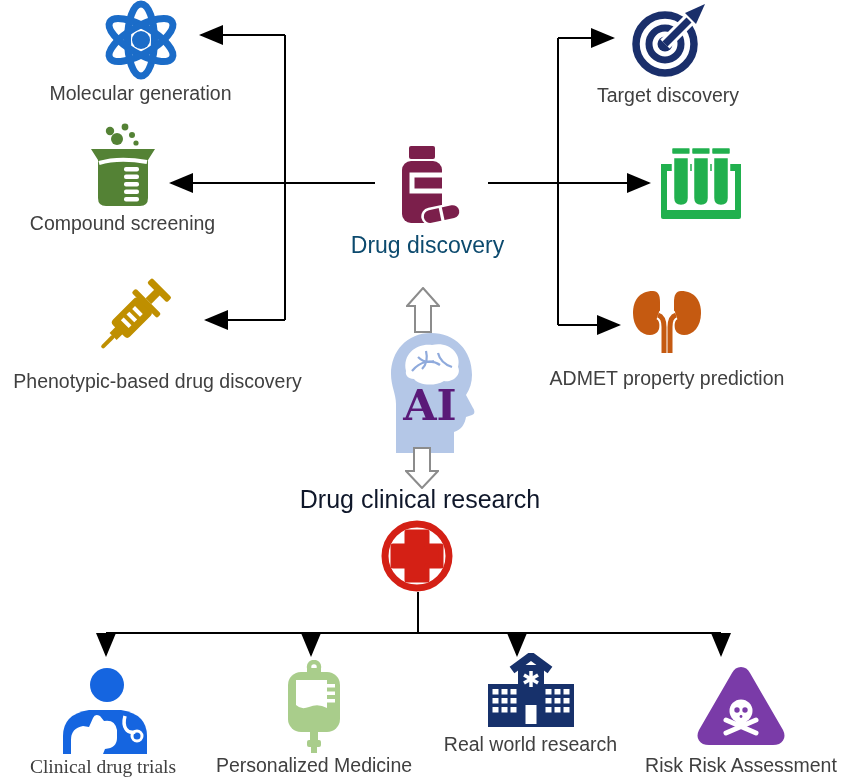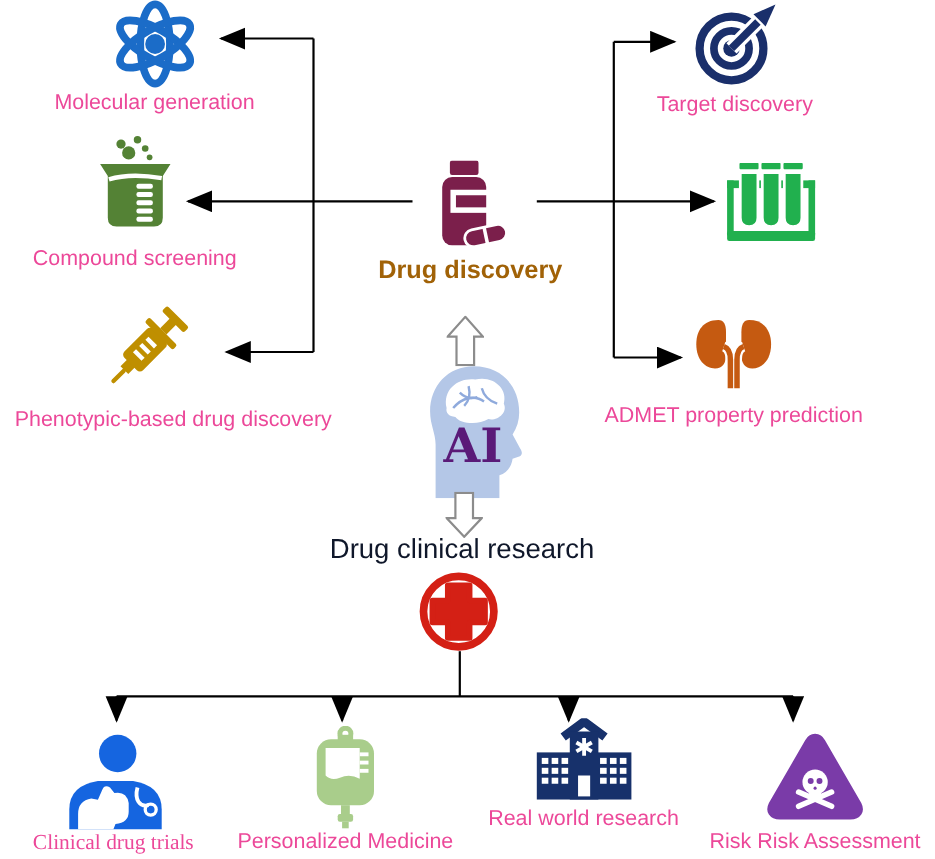--- a/index.html
+++ b/index.html
@@ -3,21 +3,21 @@
 <meta charset="utf-8">
 <style>
   html,body{margin:0;padding:0;background:#fff;}
   .canvas{
     position:relative;width:850px;height:781px;background:#ffffff;overflow:hidden;
     font-family:"Liberation Sans", sans-serif;
   }
   .connectors{position:absolute;left:0;top:0;z-index:0;}
   .node{position:absolute;display:flex;flex-direction:column;align-items:center;z-index:1;}
   .node .label{
-    font-size:19.5px;line-height:1.15;color:#ec4899;text-align:center;white-space:nowrap;
+    font-size:19.5px;line-height:1.15;color:#404040;text-align:center;white-space:nowrap;
   }
   .hublabel{
     position:absolute;z-index:1;text-align:center;font-weight:normal;font-size:25px;color:#0f172a;
     white-space:nowrap;
   }
   .iconbox{display:block;}
 </style>
 </head>
 <body>
 
@@ -52,21 +52,21 @@
       <g stroke="#1B6CC8" stroke-width="7" fill="none">
         <ellipse cx="44" cy="40" rx="36" ry="13.5" transform="rotate(90 44 40)"></ellipse>
         <ellipse cx="44" cy="40" rx="36" ry="13.5" transform="rotate(30 44 40)"></ellipse>
         <ellipse cx="44" cy="40" rx="36" ry="13.5" transform="rotate(150 44 40)"></ellipse>
       </g>
       <circle cx="44" cy="40" r="9" fill="#1B6CC8"></circle>
     </svg>
     <div class="label" style="margin-top:2px;">Molecular generation</div>
   </div>
 
-  <div class="node" style="left:10px;top:122px;width:225px;gap:12px;">
+  <div class="node" style="left:10px;top:122px;width:225px;">
     <svg class="iconbox" width="72" height="86" viewBox="0 0 72 86">
       <g fill="#548235">
         <circle cx="23" cy="9" r="4.2"></circle>
           <circle cx="38" cy="5" r="3.4"></circle>
         <circle cx="30" cy="17" r="6"></circle>
           <circle cx="45" cy="13" r="3"></circle>
           <circle cx="49" cy="21" r="2.6"></circle>
         <path d="M4,27 L68,27 L61,38 L61,76 Q61,84 53,84 L19,84 Q11,84 11,76 L11,38 Z"></path>
       </g>
       <path d="M12,41 Q32,35 60,40" stroke="#fff" stroke-width="4" fill="none"></path>
@@ -108,21 +108,21 @@
         <rect x="15" y="0" width="26" height="13" rx="2"></rect>
         <rect x="8" y="15" width="40" height="62" rx="9"></rect>
       </g>
       <rect x="18" y="29" width="34" height="16" fill="none" stroke="#fff" stroke-width="5"></rect>
       <g transform="rotate(-12 48 68)">
         <rect x="27" y="59" width="41" height="18" rx="9" fill="#fff"></rect>
         <rect x="29.5" y="61.5" width="36" height="13" rx="6.5" fill="#7B1F4B"></rect>
         <rect x="46" y="60.5" width="3.2" height="15" fill="#fff"></rect>
       </g>
     </svg>
-    <div class="label" style="margin-top:2px;font-weight:bold;font-size:23px;color:#a16207;">Drug discovery</div>
+    <div class="label" style="margin-top:2px;font-weight:normal;font-size:23px;color:#0c4a6e;">Drug discovery</div>
   </div>
 
   <svg style="position:absolute;left:406px;top:287px;z-index:1;" width="34" height="46" viewBox="0 0 34 46">
     <polygon points="17,1 33,19 25,19 25,45 9,45 9,19 1,19" fill="#fff" stroke="#8c8c8c" stroke-width="2" stroke-linejoin="miter"></polygon>
   </svg>
 
   <svg style="position:absolute;left:382px;top:331px;z-index:1;" width="96" height="122" viewBox="0 0 96 122">
     <path fill="#B4C7E7" d="M49,2 C25,2 9,20 9,43 C9,55 14,63 14,73 L14,122 L72,122 L72,101 C79,99 83,93 84,86 L90,84 C93,83 93,80 91,77 L84,64 C88,58 90,51 90,44 C90,19 73,2 49,2 Z"></path>
     <path fill="#fff" d="M24,40 C20,22 36,12 50,14 C66,10 80,22 76,36 C80,44 70,52 62,50 C52,56 36,54 32,48 C26,48 23,44 24,40 Z"></path>
     <g stroke="#8FAADC" stroke-width="2.2" fill="none">

